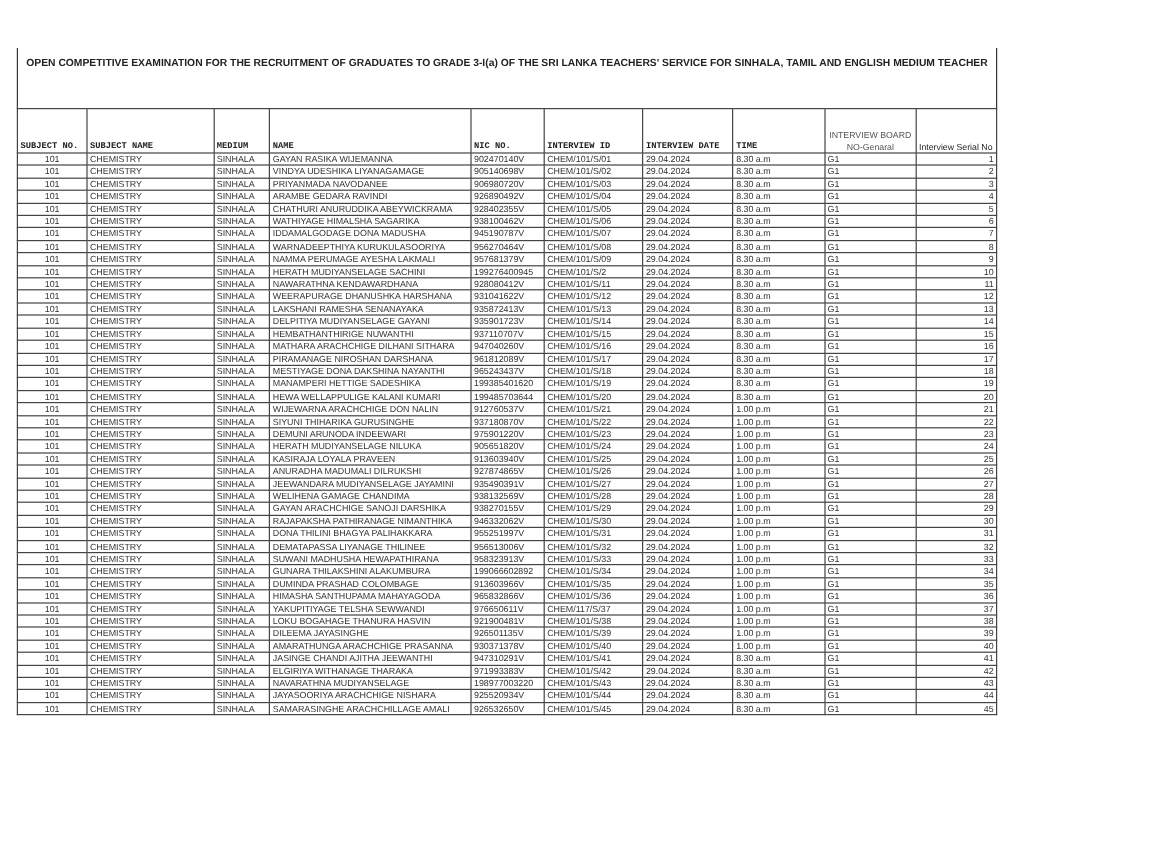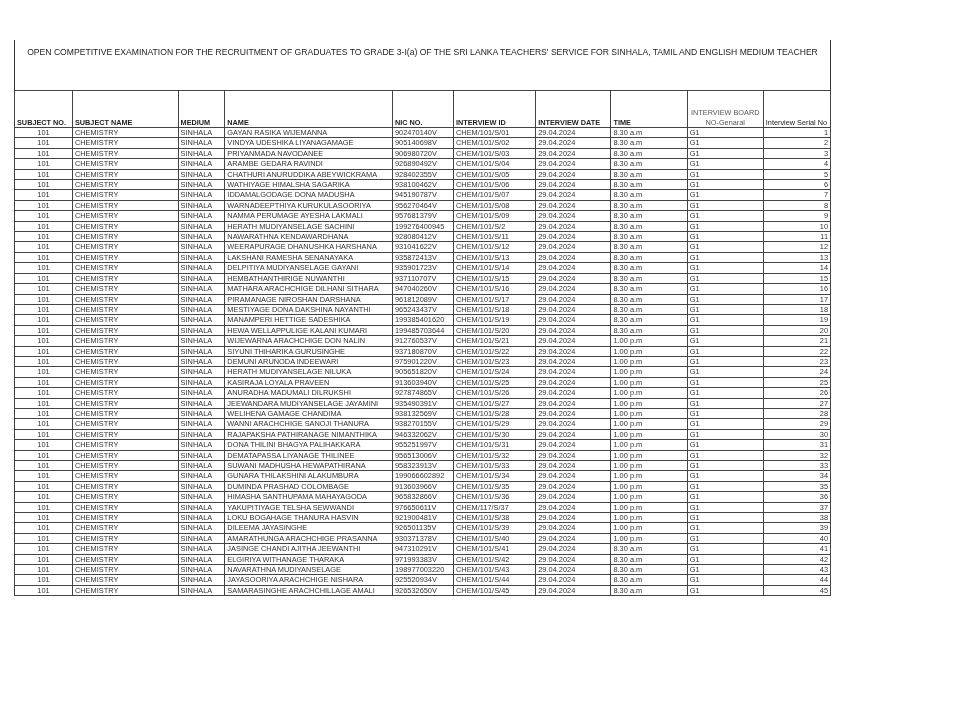--- a/index.html
+++ b/index.html
@@ -1,27 +1,27 @@
 <!DOCTYPE html>
 <html><head>
 <meta charset="utf-8">
 <style>
   html, body { margin: 0; padding: 0; background: #ffffff; }
   body { width: 960px; height: 720px; position: relative; overflow: hidden;
          font-family: "Liberation Sans", "DejaVu Sans", sans-serif; color: #222; }
   .sheet { position: absolute; left: 14px; top: 40px; width: 817px; }
   .title-box { border-left: 1px solid #333; border-right: 1px solid #333; height: 50px;
                box-sizing: border-box; text-align: center; padding-top: 6px;
-               font-size: 8.6px; font-weight: normal; line-height: 13px; color: #222; }
+               font-size: 8.6px; font-weight: bold; line-height: 13px; color: #222; }
   table { border-collapse: collapse; width: 817px; table-layout: fixed; }
   td, th { border: 1px solid #444; font-size: 7.4px; line-height: 9.4px; height: 9.3px;
            padding: 0 2px; white-space: nowrap; overflow: hidden; color: #333; }
   th { font-weight: normal; font-size: 7.3px; vertical-align: bottom; height: 36px;
        text-align: left; line-height: 9.5px; white-space: normal; color: #222; }
-  th.bold { font-weight: bold; }
+  th.bold { font-weight: bold; font-family: Liberation Mono, monospace; }
   th.light { color: #555; text-align: center; }
   td.center { text-align: center; }
   td.right { text-align: right; }
   .c1 { width: 57px; } .c2 { width: 104px; } .c3 { width: 46px; } .c4 { width: 165px; }
   .c5 { width: 60px; } .c6 { width: 81px; } .c7 { width: 74px; } .c8 { width: 75px; }
   .c9 { width: 75px; } .c10 { width: 66px; }
 </style>
 </head>
 <body>
 
@@ -390,21 +390,21 @@
           <td>CHEM/101/S/28</td>
           <td>29.04.2024</td>
           <td>1.00 p.m</td>
           <td>G1</td>
           <td class="right">28</td>
         </tr>
         <tr>
           <td class="center">101</td>
           <td>CHEMISTRY</td>
           <td>SINHALA</td>
-          <td>WANNI ARACHCHIGE SANOJI THANURA</td>
+          <td>GAYAN ARACHCHIGE SANOJI DARSHIKA</td>
           <td>938270155V</td>
           <td>CHEM/101/S/29</td>
           <td>29.04.2024</td>
           <td>1.00 p.m</td>
           <td>G1</td>
           <td class="right">29</td>
         </tr>
         <tr>
           <td class="center">101</td>
           <td>CHEMISTRY</td>

